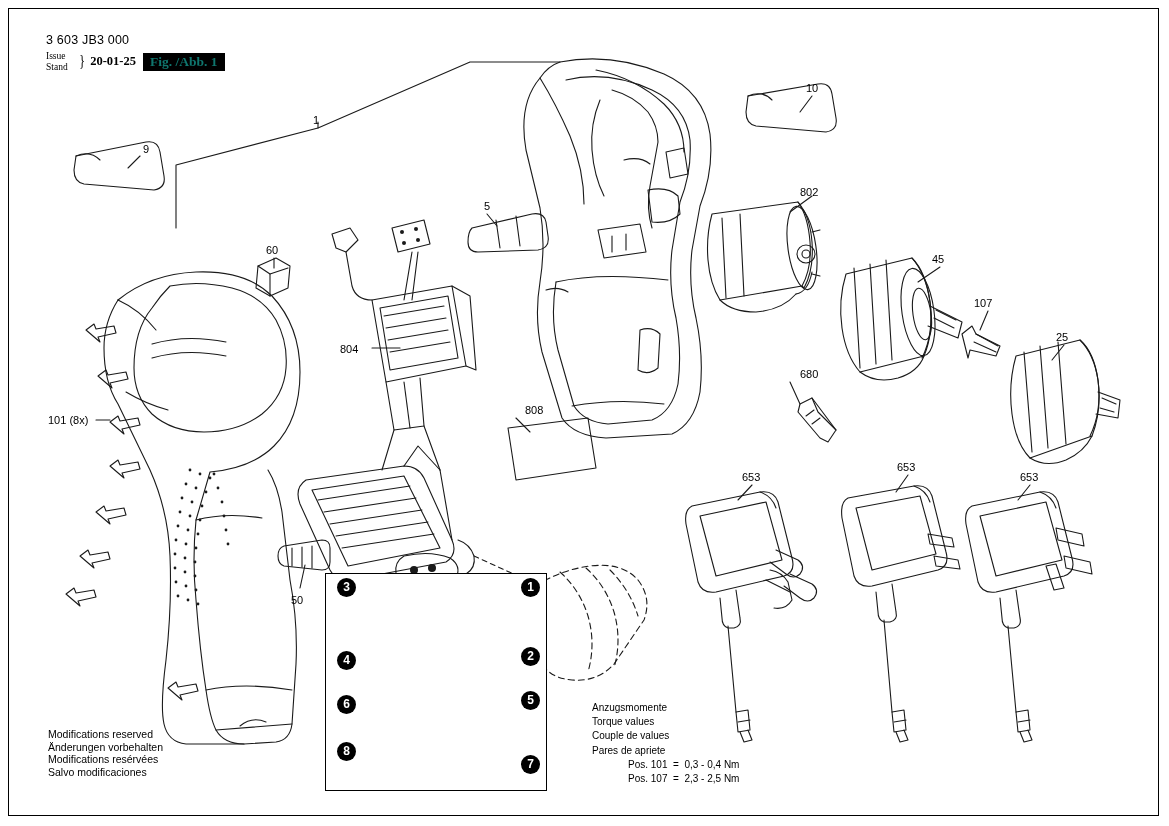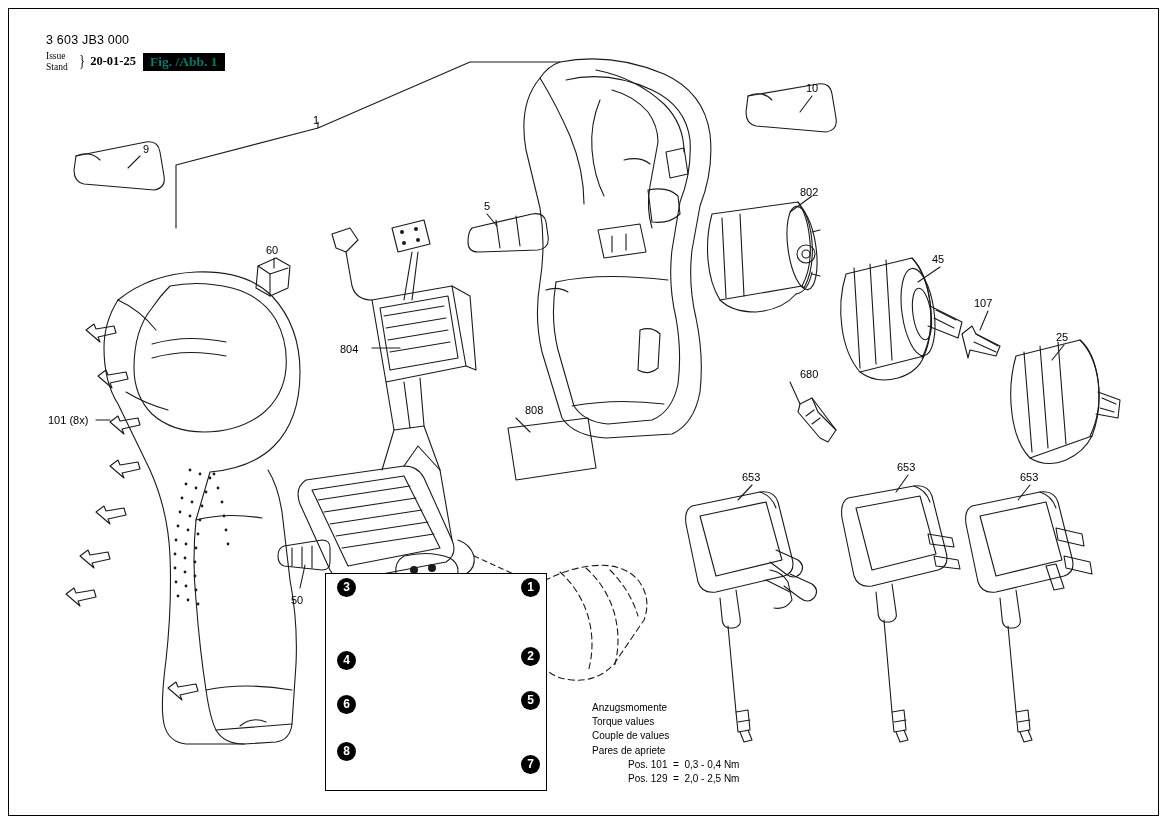--- a/index.html
+++ b/index.html
@@ -478,17 +478,23 @@
   <div class="lbl" style="left:897px;top:461px;">653</div>
   <div class="lbl" style="left:1020px;top:471px;">653</div>
   <div class="lbl" style="left:291px;top:594px;">50</div>
 
   <div class="torqueblock">
     <div>Anzugsmomente</div>
     <div>Torque values</div>
     <div>Couple de values</div>
     <div>Pares de apriete</div>
     <div class="mono">Pos. 101  =  0,3 - 0,4 Nm</div>
-    <div class="mono">Pos. 129  =  2,0 - 2,5 Nm</div>
+    <div class="mono">Pos. 107  =  2,3 - 2,5 Nm</div>
   </div>
 
+  <div class="modblock">
+    <div>Modifications reserved</div>
+    <div>Änderungen vorbehalten</div>
+    <div>Modifications resérvées</div>
+    <div>Salvo modificaciones</div>
+  </div>
 
 </div>
 
 </body></html>

